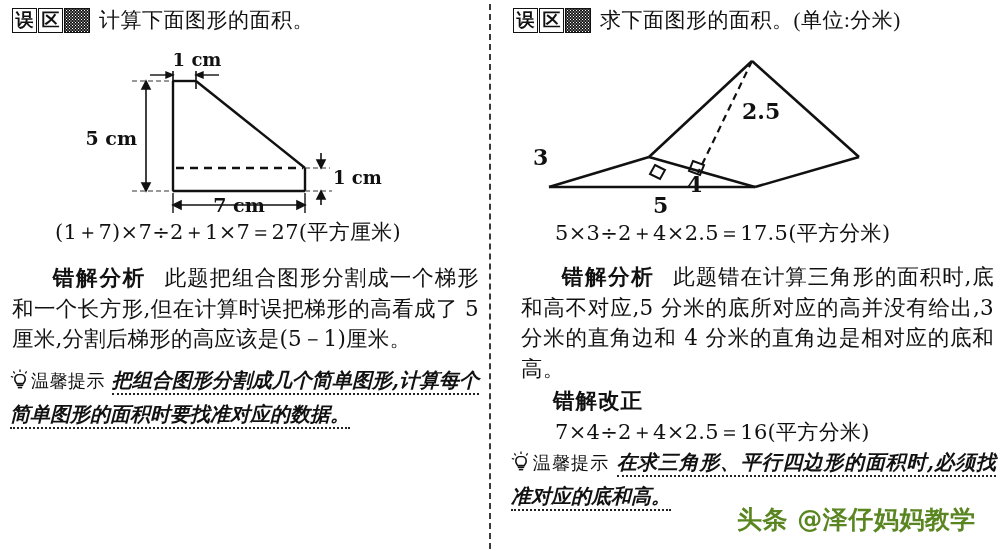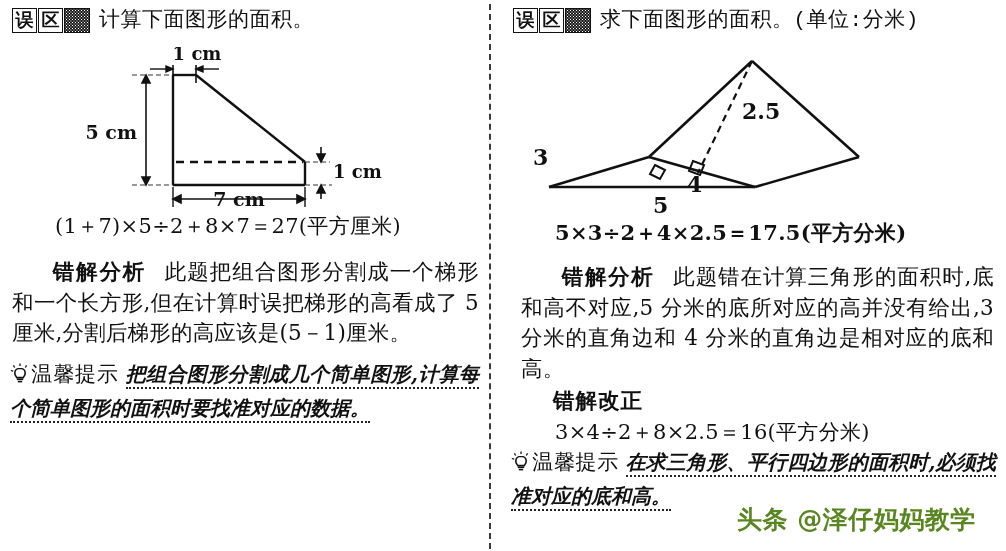--- a/index.html
+++ b/index.html
@@ -81,21 +81,21 @@
     box-sizing: border-box;
     background-color: #1b1b1b;
     background-image:
       radial-gradient(#ffffff 0.9px, transparent 1px),
       radial-gradient(#ffffff 0.9px, transparent 1px);
     background-size: 3px 3px, 3px 3px;
     background-position: 0 0, 1.5px 1.5px;
   }
 
   .hdr-text {
-    font-family: Liberation Mono, monospace;
+    font-family: Liberation Serif, serif;
     font-size: 21px;
     line-height: 25px;
     letter-spacing: 0.5px;
     white-space: nowrap;
   }
 
   
   .para {
     font-size: 21.5px;
     line-height: 30.5px;
@@ -121,21 +121,21 @@
   .tip {
     font-size: 20.5px;
     line-height: 30px;
     text-align: justify;
     text-justify: inter-character;
   }
   .col-left .tip  { margin: 0 10px 0 10px; }
   .col-right .tip { margin: 0 10px 0 14px; }
   .tip .tiplabel {
     font-family: "DejaVu Sans", "Liberation Sans", sans-serif;
-    font-size: 21px;
+    font-size: 18px;
     letter-spacing: 0.5px;
   }
   .tip .tipbody {
     font-family: "DejaVu Serif", "Liberation Serif", serif;
     font-style: italic;
     font-weight: bold;
     font-size: 20px;
     border-bottom: 2px dotted #222;
     padding-bottom: 1px;
     box-decoration-break: clone;
@@ -177,21 +177,21 @@
 
     <div class="hdr">
       <span class="badge">
         <span class="bx plain">误</span>
         <span class="bx plain">区</span>
         <span class="halftone"></span>
       </span>
       <span class="hdr-text">计算下面图形的面积。</span>
     </div>
 
-    <div class="fig" style="margin-top:14px;">
+    <div class="fig" style="margin-top:20px;">
       <svg width="489" height="160" viewBox="0 0 489 160">
 
         <g stroke="#111" fill="none" stroke-width="2.4">
 
           <line x1="173" y1="28" x2="173" y2="138"></line>
 
           <line x1="173" y1="28" x2="196" y2="28"></line>
 
           <line x1="196" y1="28" x2="305" y2="115"></line>
 
@@ -241,21 +241,21 @@
         </g>
 
         <text x="197" y="13" font-family="DejaVu Serif, Liberation Serif, serif" font-size="18" font-weight="bold" text-anchor="middle" fill="#111">1 cm</text>
         <text x="137" y="92" font-family="DejaVu Serif, Liberation Serif, serif" font-size="19" font-weight="bold" text-anchor="end" fill="#111">5 cm</text>
         <text x="239" y="159" font-family="DejaVu Serif, Liberation Serif, serif" font-size="19" font-weight="bold" text-anchor="middle" fill="#111">7 cm</text>
         <text x="333" y="131" font-family="DejaVu Serif, Liberation Serif, serif" font-size="18" font-weight="bold" text-anchor="start" fill="#111">1 cm</text>
       </svg>
     </div>
 
     <div class="formula" style="margin:4px 0 0 55px;">
-      <span>(1＋7)×5÷2＋8×7＝27(平方厘米)</span>
+      <span>(1＋7)×7÷2＋1×7＝27(平方厘米)</span>
     </div>
 
     <div class="para" style="margin-top:16px;">
       <span class="indent"></span><span class="lbl">错解分析</span><span class="gap"></span><span>此题把组合图形分割成一个梯形和一个长方形,但在计算时误把梯形的高看成了 5 厘米,分割后梯形的高应该是(5－1)厘米。</span>
     </div>
 
 
     <div class="tip" style="margin-top:10px;">
       <span class="bulb">
         <svg width="20" height="22" viewBox="0 0 20 22">
@@ -313,34 +313,34 @@
           <path d="M196 122 L207 126 L203 136 L192 132 Z"></path>
         </g>
 
         <text x="36" y="126" font-family="DejaVu Serif, Liberation Serif, serif" font-size="22" font-weight="bold" fill="#111">3</text>
         <text x="190" y="153" font-family="DejaVu Serif, Liberation Serif, serif" font-size="22" font-weight="bold" fill="#111">4</text>
         <text x="245" y="80" font-family="DejaVu Serif, Liberation Serif, serif" font-size="22" font-weight="bold" fill="#111">2.5</text>
         <text x="156" y="174" font-family="DejaVu Serif, Liberation Serif, serif" font-size="22" font-weight="bold" fill="#111">5</text>
       </svg>
     </div>
 
-    <div class="formula" style="margin:4px 0 14px 58px;font-weight:bold;">
+    <div class="formula" style="margin:4px 0 14px 58px;">
       <span>5×3÷2＋4×2.5＝17.5(平方分米)</span>
     </div>
 
     <div class="para" style="margin-top:4px;margin-left:24px;">
       <span class="indent"></span><span class="lbl">错解分析</span><span class="gap"></span><span>此题错在计算三角形的面积时,底和高不对应,5 分米的底所对应的高并没有给出,3 分米的直角边和 4 分米的直角边是相对应的底和高。</span>
     </div>
 
     <div class="para" style="margin-top:2px;">
       <span class="indent"></span><span class="lbl">错解改正</span>
     </div>
 
     <div class="formula" style="margin:0 0 0 58px;">
-      <span>3×4÷2＋8×2.5＝16(平方分米)</span>
+      <span>7×4÷2＋4×2.5＝16(平方分米)</span>
     </div>
 
     <div class="tip" style="">
       <span class="bulb">
         <svg width="20" height="22" viewBox="0 0 20 22">
           <path d="M10 5.2c-3 0-5.2 2.2-5.2 5 0 2.1 1.3 3.3 2 4.4h6.4c.7-1.1 2-2.3 2-4.4 0-2.8-2.2-5-5.2-5z" fill="none" stroke="#111" stroke-width="1.6"></path>
           <line x1="6.8" y1="16.3" x2="13.2" y2="16.3" stroke="#111" stroke-width="1.6"></line>
           <line x1="7.8" y1="18.6" x2="12.2" y2="18.6" stroke="#111" stroke-width="1.6"></line>
           <g stroke="#111" stroke-width="1.3">
             <line x1="10" y1="0.5" x2="10" y2="3"></line>

